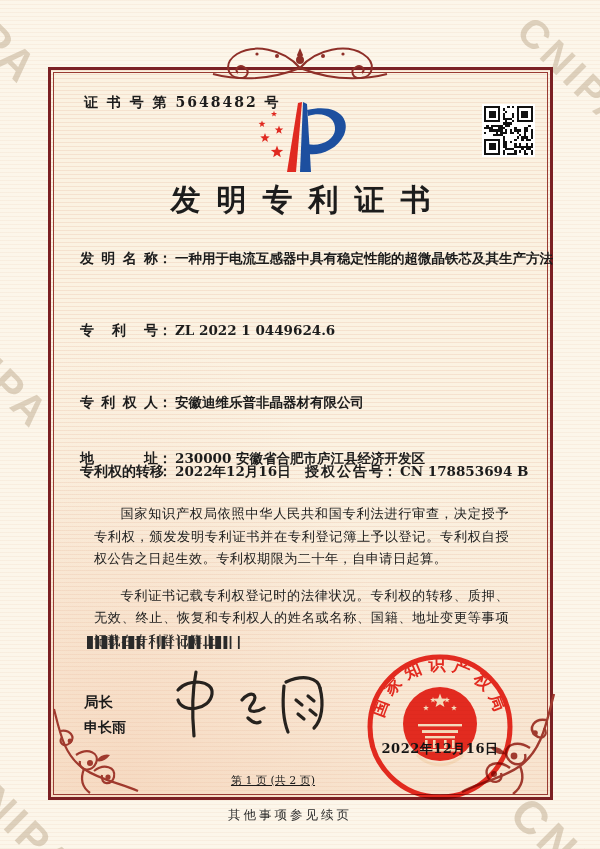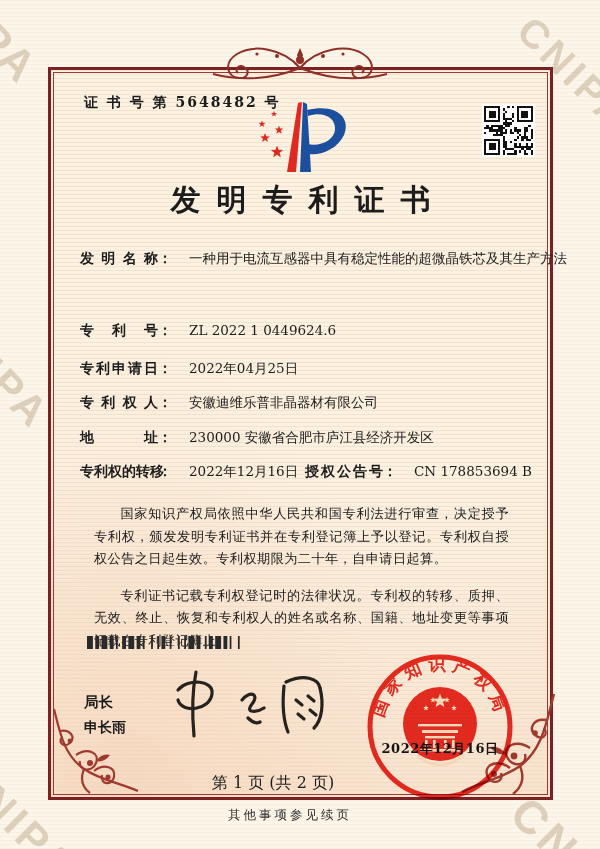--- a/index.html
+++ b/index.html
@@ -36,39 +36,39 @@
   .logo{position:absolute; left:250px; top:100px; z-index:5;}
   .qr{position:absolute; left:482px; top:104px; width:49px; height:49px; background:#fff; padding:2px; z-index:5;}
   .title{
     position:absolute; left:48px; top:180px; width:505px; text-align:center;
     font-size:30px; font-weight:600; letter-spacing:16px; text-indent:16px; z-index:5;
   }
   
   .row{position:absolute; left:80px; z-index:5; font-size:14px; white-space:nowrap;}
   .lbl{display:inline-block; width:78px; text-align:justify; text-align-last:justify; font-weight:600;}
   .colon{font-weight:600;}
-  .val{font-weight:400; font-size:13.5px; margin-left:17px;}
+  .val{font-weight:700; font-size:13.5px; margin-left:3px;}
   .pair2{position:absolute; left:225px; top:0;}
   
   .paras{position:absolute; left:80px; top:489px; width:443px; z-index:5;}
   .paras p{
     margin:14px; font-size:13.2px; line-height:22.5px; text-indent:2em;
     text-align:justify; font-weight:500; letter-spacing:.4px;
   }
   
   .barcode{position:absolute; left:87px; top:636px; z-index:5;}
   .signer-title{position:absolute; left:84px; top:693px; font-family:"Liberation Sans",sans-serif; font-weight:700; font-size:14.5px; z-index:5;}
   .signer-name{position:absolute; left:84px; top:719px; font-family:"Liberation Sans",sans-serif; font-weight:700; font-size:14px; z-index:5;}
   .signature{position:absolute; left:158px; top:666px; z-index:6;}
   .seal{position:absolute; left:365px; top:652px; z-index:7; mix-blend-mode:multiply; opacity:.95;}
   .seal-date{
     position:absolute; left:365px; top:740px; width:150px; text-align:center;
     font-size:13px; font-weight:600; color:#141414; z-index:8; letter-spacing:.5px;
   }
-  .page-info{position:absolute; left:48px; top:773px; width:450px; text-align:center; font-size:16px; z-index:5;}
+  .page-info{position:absolute; left:48px; top:773px; width:450px; text-align:center; font-size:11px; z-index:5;text-decoration:underline;}
   .footer-note{position:absolute; left:0; top:807px; width:580px; text-align:center; font-size:12.5px; letter-spacing:3px; z-index:5; color:#2b2b2b;}
 </style>
 </head>
 <body>
 
 <div class="page">
 
   <div class="wm" style="left:-60px;top:-50px;font-size:44px;">CNIPA</div>
   <div class="wm" style="left:540px;top:8px;font-size:40px;">CNIPA</div>
   <div class="wm" style="left:372px;top:200px;font-size:40px;color:rgba(176,152,120,.32);">CNIPA</div>
@@ -363,27 +363,24 @@
     </svg>
 
   <div class="title">发明专利证书</div>
 
   <div class="row" style="top:250px;">
     <span class="lbl">发明名称</span><span class="colon">：</span><span class="val">一种用于电流互感器中具有稳定性能的超微晶铁芯及其生产方法</span>
   </div>
   <div class="row" style="top:322px;">
     <span class="lbl">专利号</span><span class="colon">：</span><span class="val">ZL 2022 1 0449624.6</span>
   </div>
-  <div class="row" style="top:360px;">
-    <span class="lbl">专利申请日</span><span class="colon">：</span><span class="val">2022年04月25日</span>
-  </div>
   <div class="row" style="top:394px;">
     <span class="lbl">专利权人</span><span class="colon">：</span><span class="val">安徽迪维乐普非晶器材有限公司</span>
   </div>
-  <div class="row" style="top:429px;">
+  <div class="row" style="top:450px;">
     <span class="lbl">地址</span><span class="colon">：</span><span class="val">230000 安徽省合肥市庐江县经济开发区</span>
   </div>
   <div class="row" style="top:463px;">
     <span class="lbl">专利权的转移</span><span class="colon">：</span><span class="val">2022年12月16日</span>
     <span class="pair2">
       <span class="lbl">授权公告号</span><span class="colon">：</span><span class="val">CN 178853694 B</span>
     </span>
   </div>
 
   <div class="paras">

